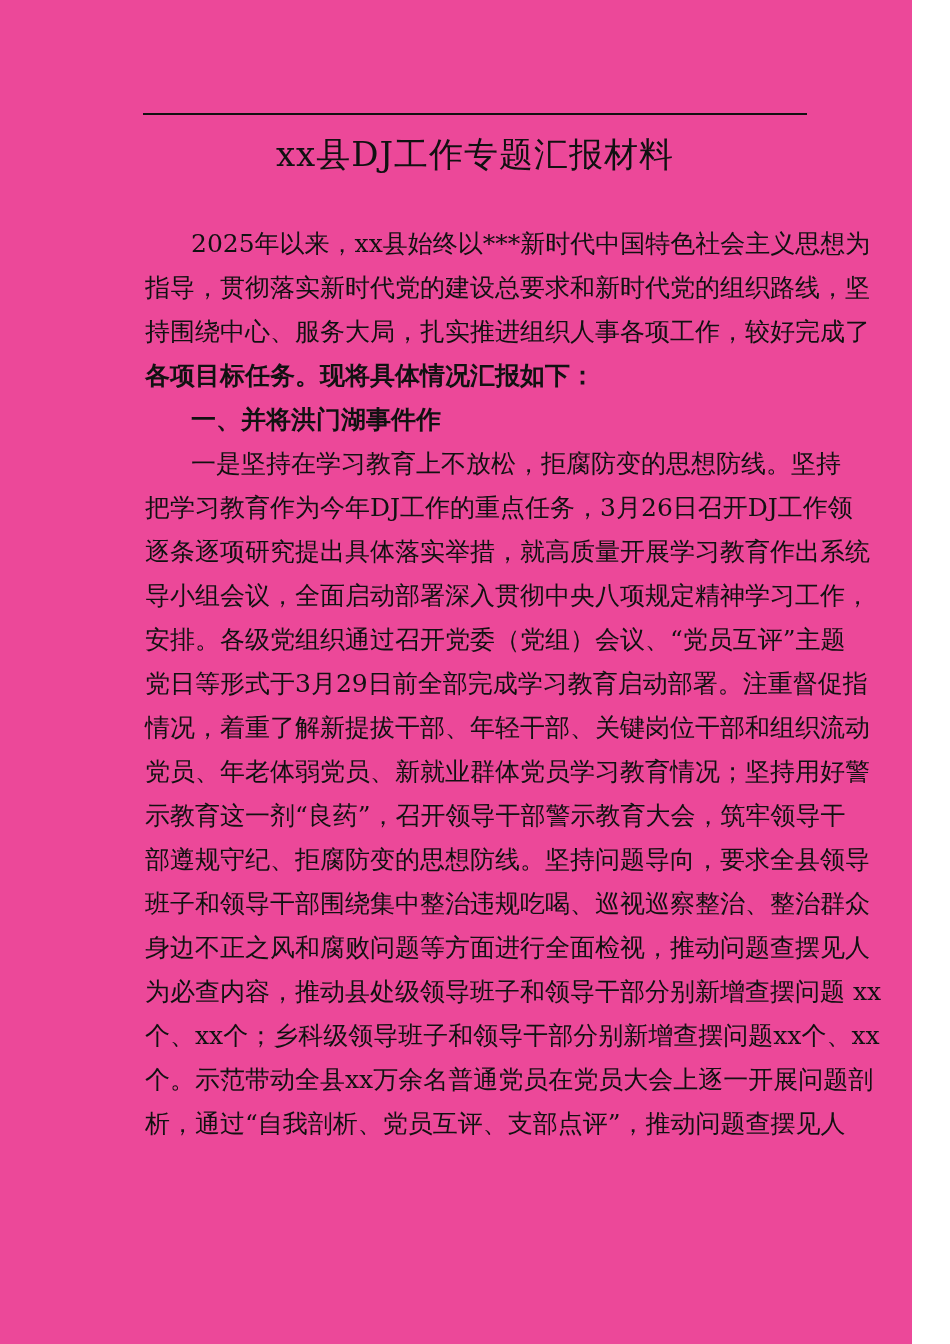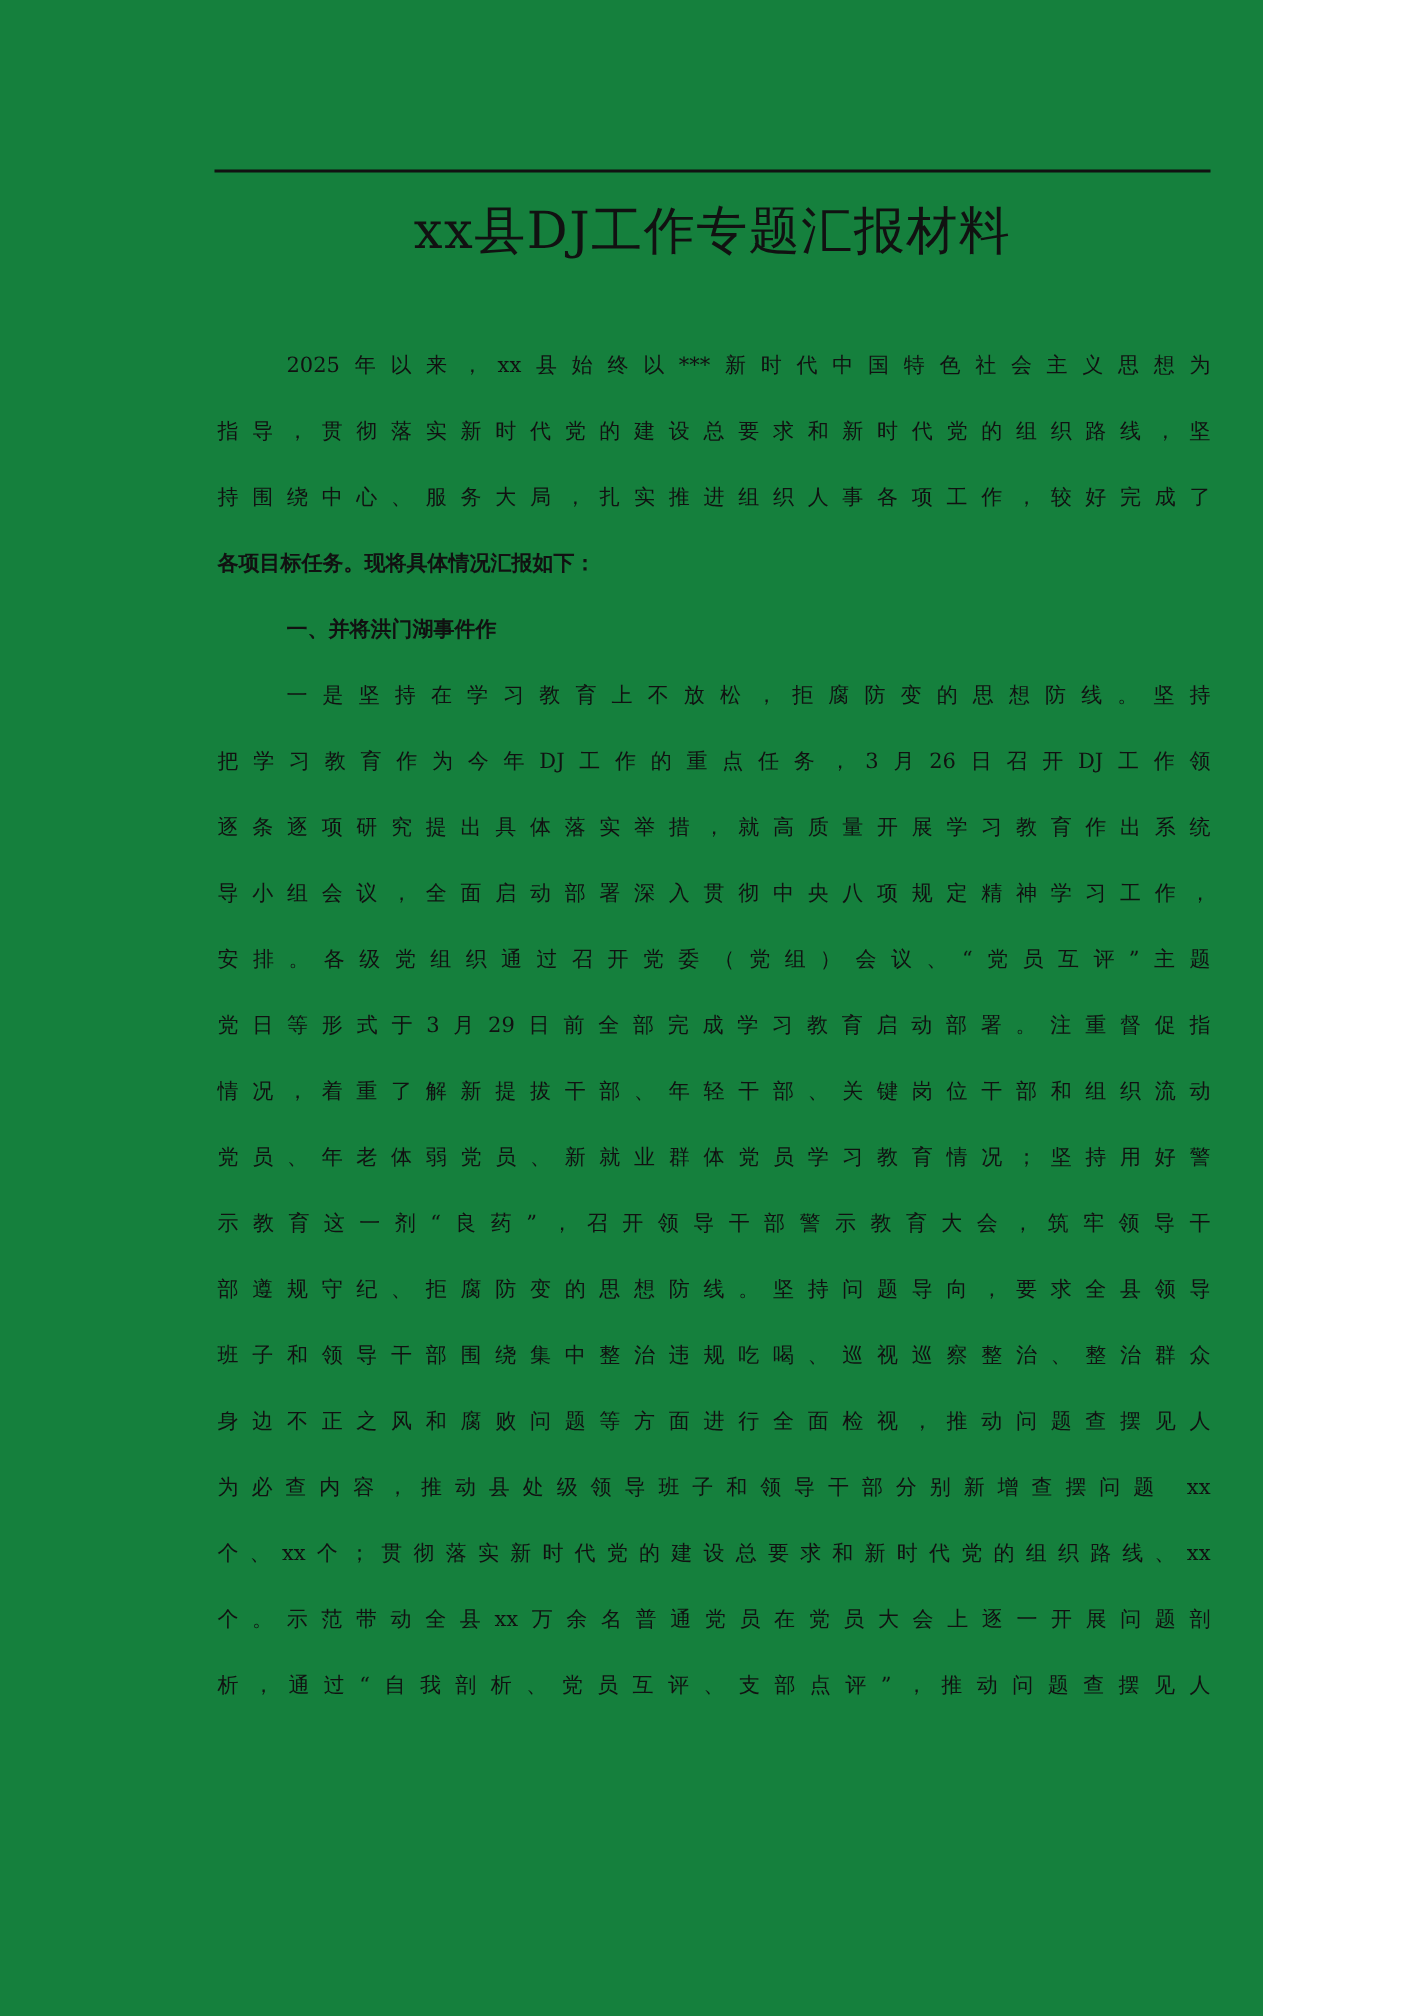--- a/index.html
+++ b/index.html
@@ -1,26 +1,26 @@
 <!DOCTYPE html>
 <html><head>
   <meta charset="utf-8">
   <style>
     html, body { margin: 0; padding: 0; background: #ffffff; }
     body { width: 950px; height: 1344px; position: relative; overflow: hidden; color: #111; }
-    .page { position: absolute; left: 0; top: 0; width: 842px; height: 1344px; background: #15803d; }
+    .page { position: absolute; left: 0; top: 0; width: 912px; height: 1344px; background: #ec4899; }
     .top-rule { position: absolute; left: 143px; top: 113px; width: 664px; height: 2px; background: #111; }
     .title {
       position: absolute; left: 143px; top: 130px; width: 664px; text-align: center;
       font-family: "DejaVu Serif", "Liberation Serif", serif; font-size: 34px; line-height: 48px;
       letter-spacing: 1px; color: #111;
     }
     .body {
       position: absolute; left: 145px; top: 222px; width: 662px;
-      font-family: "DejaVu Serif", "Liberation Serif", serif; font-size: 14px; line-height: 44px;
+      font-family: "DejaVu Serif", "Liberation Serif", serif; font-size: 25px; line-height: 44px;
       color: #111;
     }
     .line { display: block; white-space: nowrap; height: 44px; text-align: justify; text-align-last: justify; }
     .line.last { text-align-last: left; font-weight: bold; }
     .indent { padding-left: 46px; }
   </style>
 </head>
 <body>
 
 <div class="page">
@@ -38,17 +38,17 @@
     <span class="line">导小组会议，全面启动部署深入贯彻中央八项规定精神学习工作，</span>
     <span class="line">安排。各级党组织通过召开党委（党组）会议、“党员互评”主题</span>
     <span class="line">党日等形式于3月29日前全部完成学习教育启动部署。注重督促指</span>
     <span class="line">情况，着重了解新提拔干部、年轻干部、关键岗位干部和组织流动</span>
     <span class="line">党员、年老体弱党员、新就业群体党员学习教育情况；坚持用好警</span>
     <span class="line">示教育这一剂“良药”，召开领导干部警示教育大会，筑牢领导干</span>
     <span class="line">部遵规守纪、拒腐防变的思想防线。坚持问题导向，要求全县领导</span>
     <span class="line">班子和领导干部围绕集中整治违规吃喝、巡视巡察整治、整治群众</span>
     <span class="line">身边不正之风和腐败问题等方面进行全面检视，推动问题查摆见人</span>
     <span class="line">为必查内容，推动县处级领导班子和领导干部分别新增查摆问题 xx</span>
-    <span class="line">个、xx个；贯彻落实新时代党的建设总要求和新时代党的组织路线、xx</span>
+    <span class="line">个、xx个；乡科级领导班子和领导干部分别新增查摆问题xx个、xx</span>
     <span class="line">个。示范带动全县xx万余名普通党员在党员大会上逐一开展问题剖</span>
     <span class="line">析，通过“自我剖析、党员互评、支部点评”，推动问题查摆见人</span>
   </div>
 </div>
 
 </body></html>

